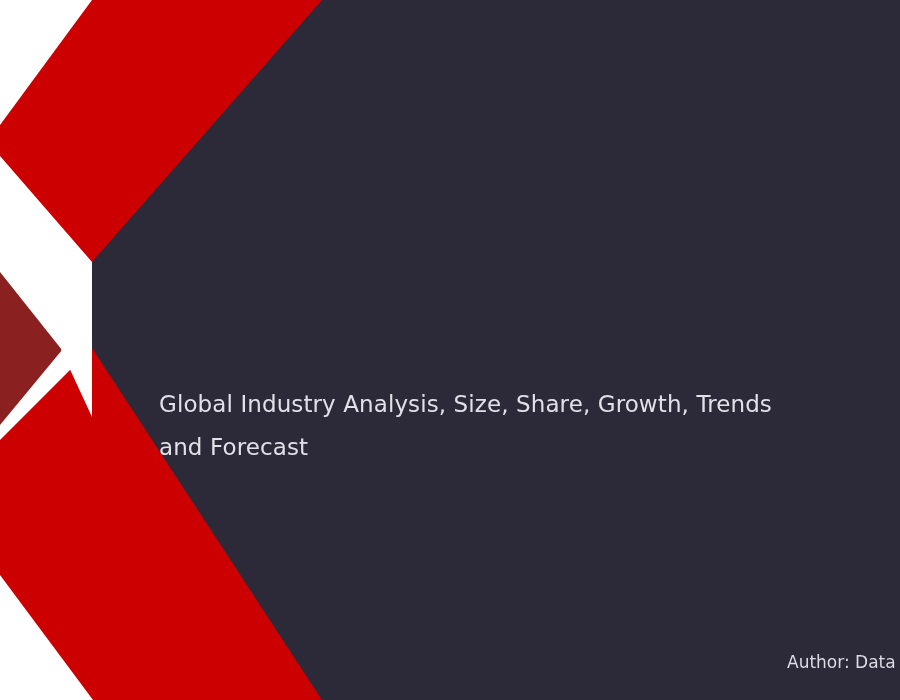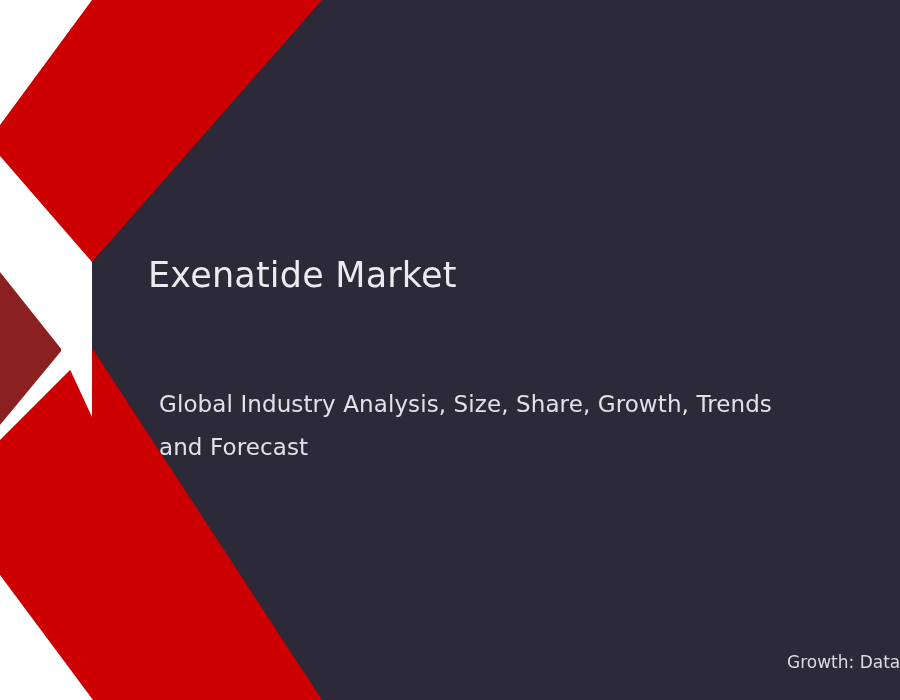--- a/index.html
+++ b/index.html
@@ -99,20 +99,19 @@
 
     <polygon points="0,0 92,0 0,125" fill="#ffffff"></polygon>
 
     <polygon points="0,575 93,700 0,700" fill="#ffffff"></polygon>
 
     <polygon points="61,350 92,283 92,417" fill="#ffffff"></polygon>
   </svg>
 
   <div id="content">
 
-    <h1 class="slide-title">Exenatide Market</h1>
 
     <p class="slide-subtitle">Global Industry Analysis, Size, Share, Growth, Trends and Forecast</p>
 
-    <p class="slide-author">Growth: Data</p>
+    <p class="slide-author">Author: Data</p>
 
   </div>
 </div>
 
 </body></html>

